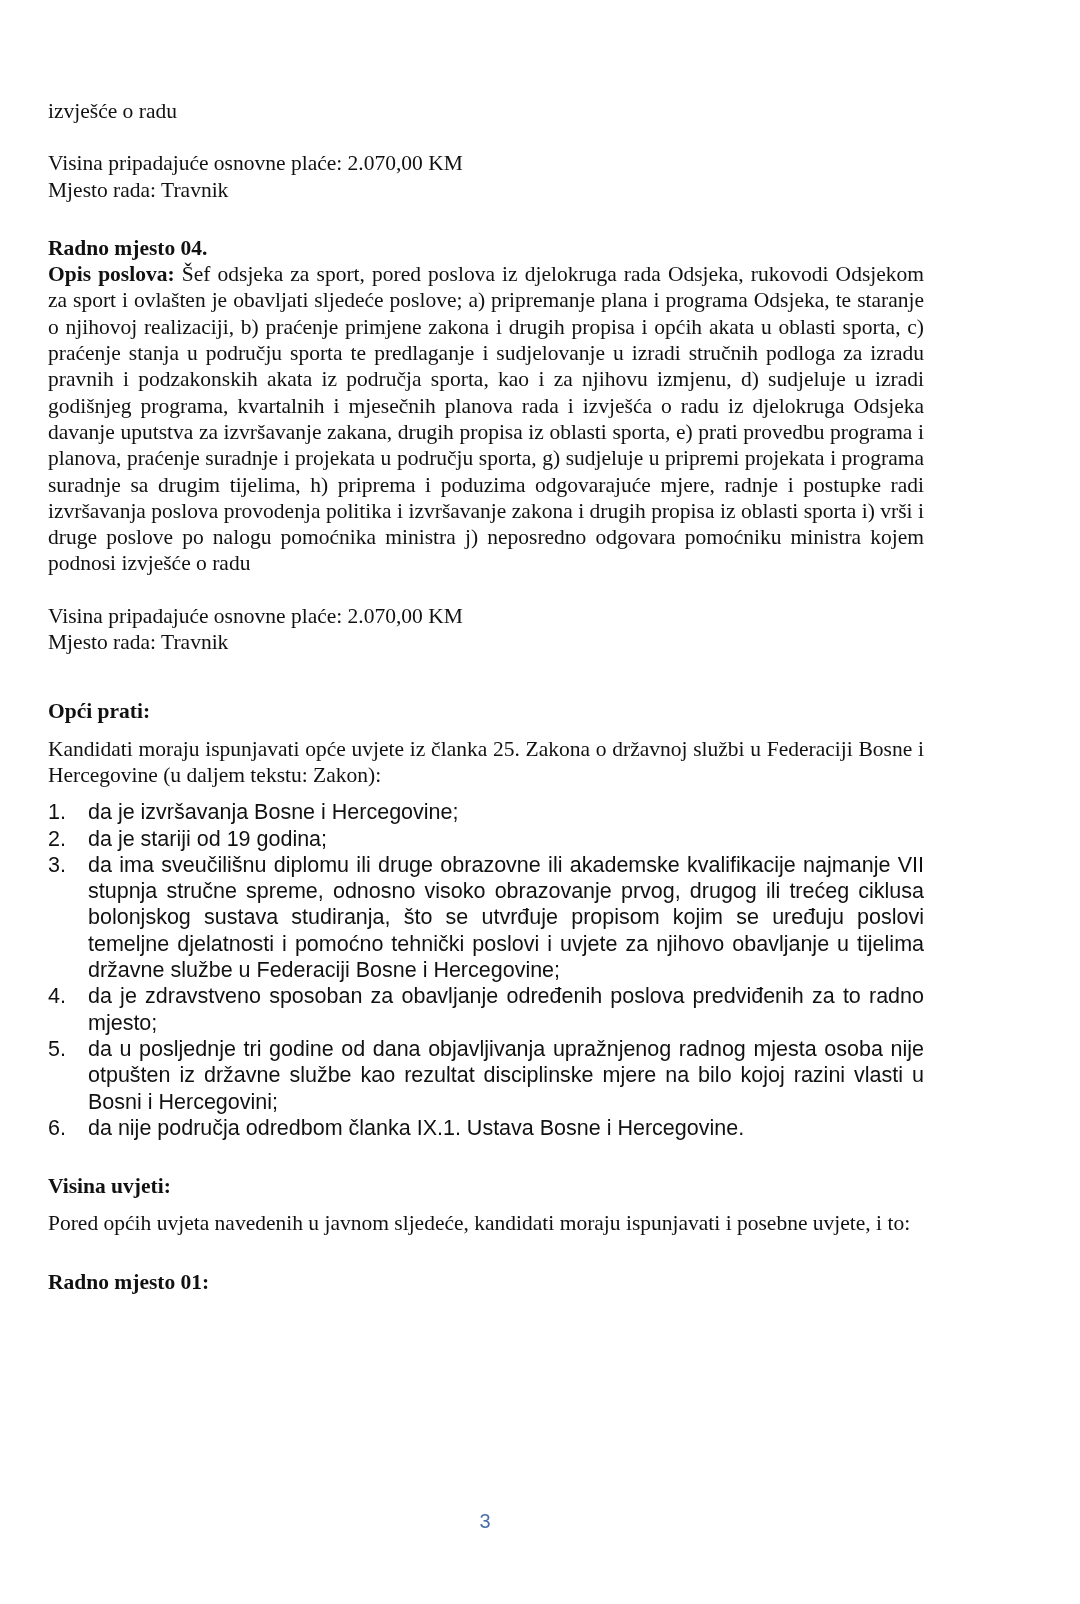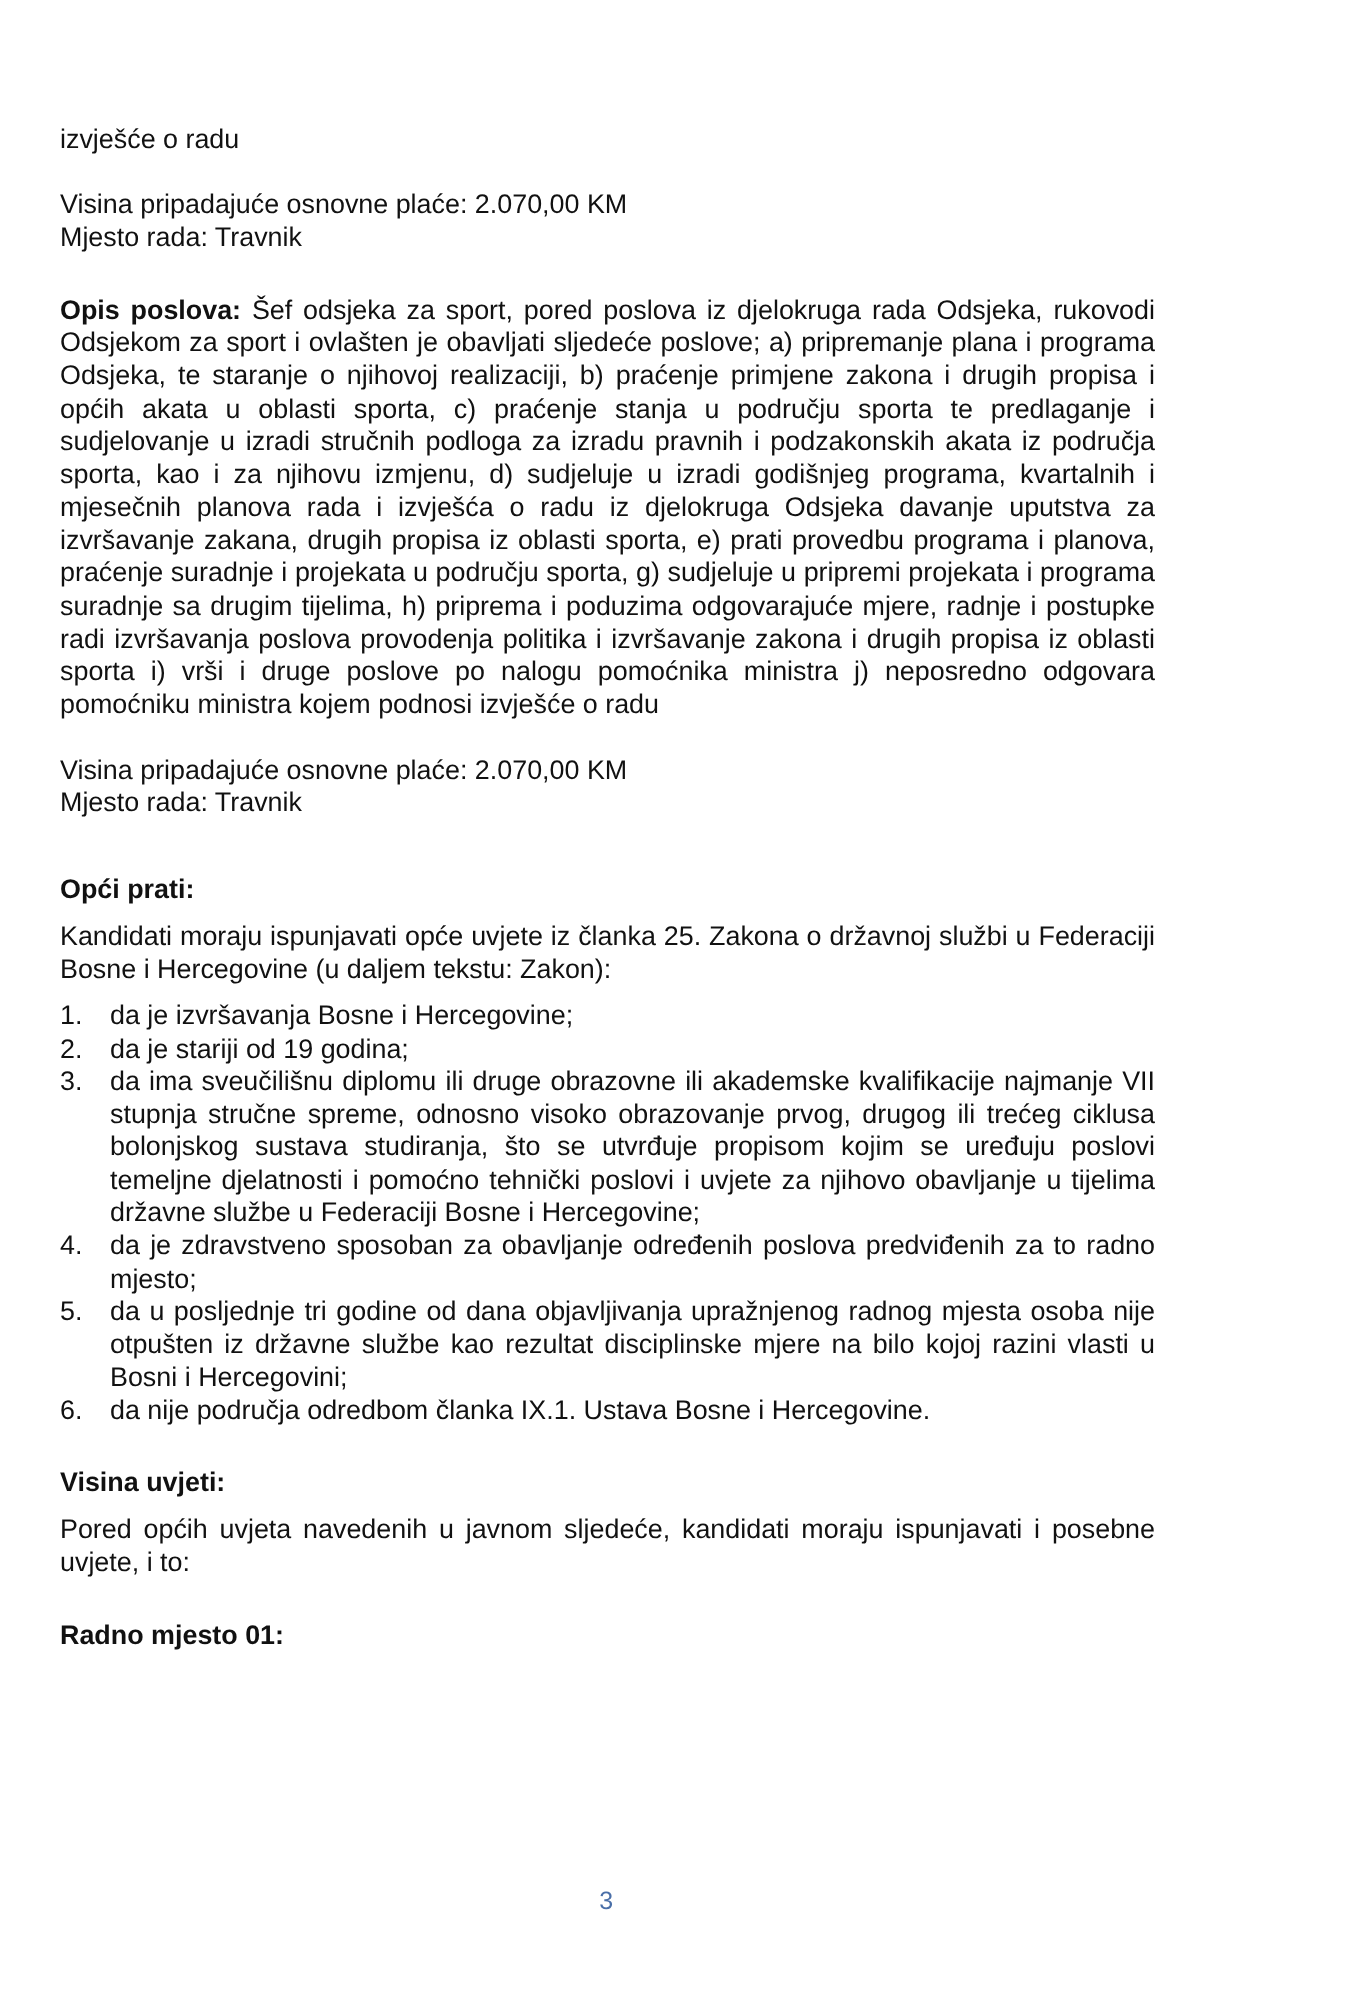--- a/index.html
+++ b/index.html
@@ -16,21 +16,21 @@
     color: #111111;
   }
   .page {
     position: absolute;
     left: 48px;
     top: 98px;
     width: 876px;
     font-size: 21.5px;
     line-height: 26.3px;
   }
-  p { margin: 0; }
+  p { margin: 0; font-family: Liberation Serif, serif; }
   .just { text-align: justify; }
   .bold { font-weight: bold; }
   .gap-s { height: 11px; }
   .gap-m { height: 26px; }
   .gap-l { height: 32px; }
 
   .heading { font-weight: bold; }
 
   ol.cond {
     list-style: none;
@@ -66,20 +66,21 @@
 
   <p>izvješće o radu</p>
 
   <div class="gap-m"></div>
 
   <p>Visina pripadajuće osnovne plaće: 2.070,00 KM</p>
   <p>Mjesto rada: Travnik</p>
 
   <div class="gap-l"></div>
 
+  <p class="bold">Radno mjesto 04.</p>
   <p class="just"><span class="bold">Opis poslova:</span><span> Šef odsjeka za sport, pored poslova iz djelokruga rada Odsjeka, rukovodi Odsjekom za sport i ovlašten je obavljati sljedeće poslove; a) pripremanje plana i programa Odsjeka, te staranje o njihovoj realizaciji, b) praćenje primjene zakona i drugih propisa i općih akata u oblasti sporta, c) praćenje stanja u području sporta te predlaganje i sudjelovanje u izradi stručnih podloga za izradu pravnih i podzakonskih akata iz područja sporta, kao i za njihovu izmjenu, d) sudjeluje u izradi godišnjeg programa, kvartalnih i mjesečnih planova rada i izvješća o radu iz djelokruga Odsjeka davanje uputstva za izvršavanje zakana, drugih propisa iz oblasti sporta, e) prati provedbu programa i planova, praćenje suradnje i projekata u području sporta, g) sudjeluje u pripremi projekata i programa suradnje sa drugim tijelima, h) priprema i poduzima odgovarajuće mjere, radnje i postupke radi izvršavanja poslova provodenja politika i izvršavanje zakona i drugih propisa iz oblasti sporta i) vrši i druge poslove po nalogu pomoćnika ministra j) neposredno odgovara pomoćniku ministra kojem podnosi izvješće o radu</span></p>
 
   <div class="gap-m"></div>
 
   <p>Visina pripadajuće osnovne plaće: 2.070,00 KM</p>
   <p>Mjesto rada: Travnik</p>
 
   <div class="gap-l"></div>
 
 

